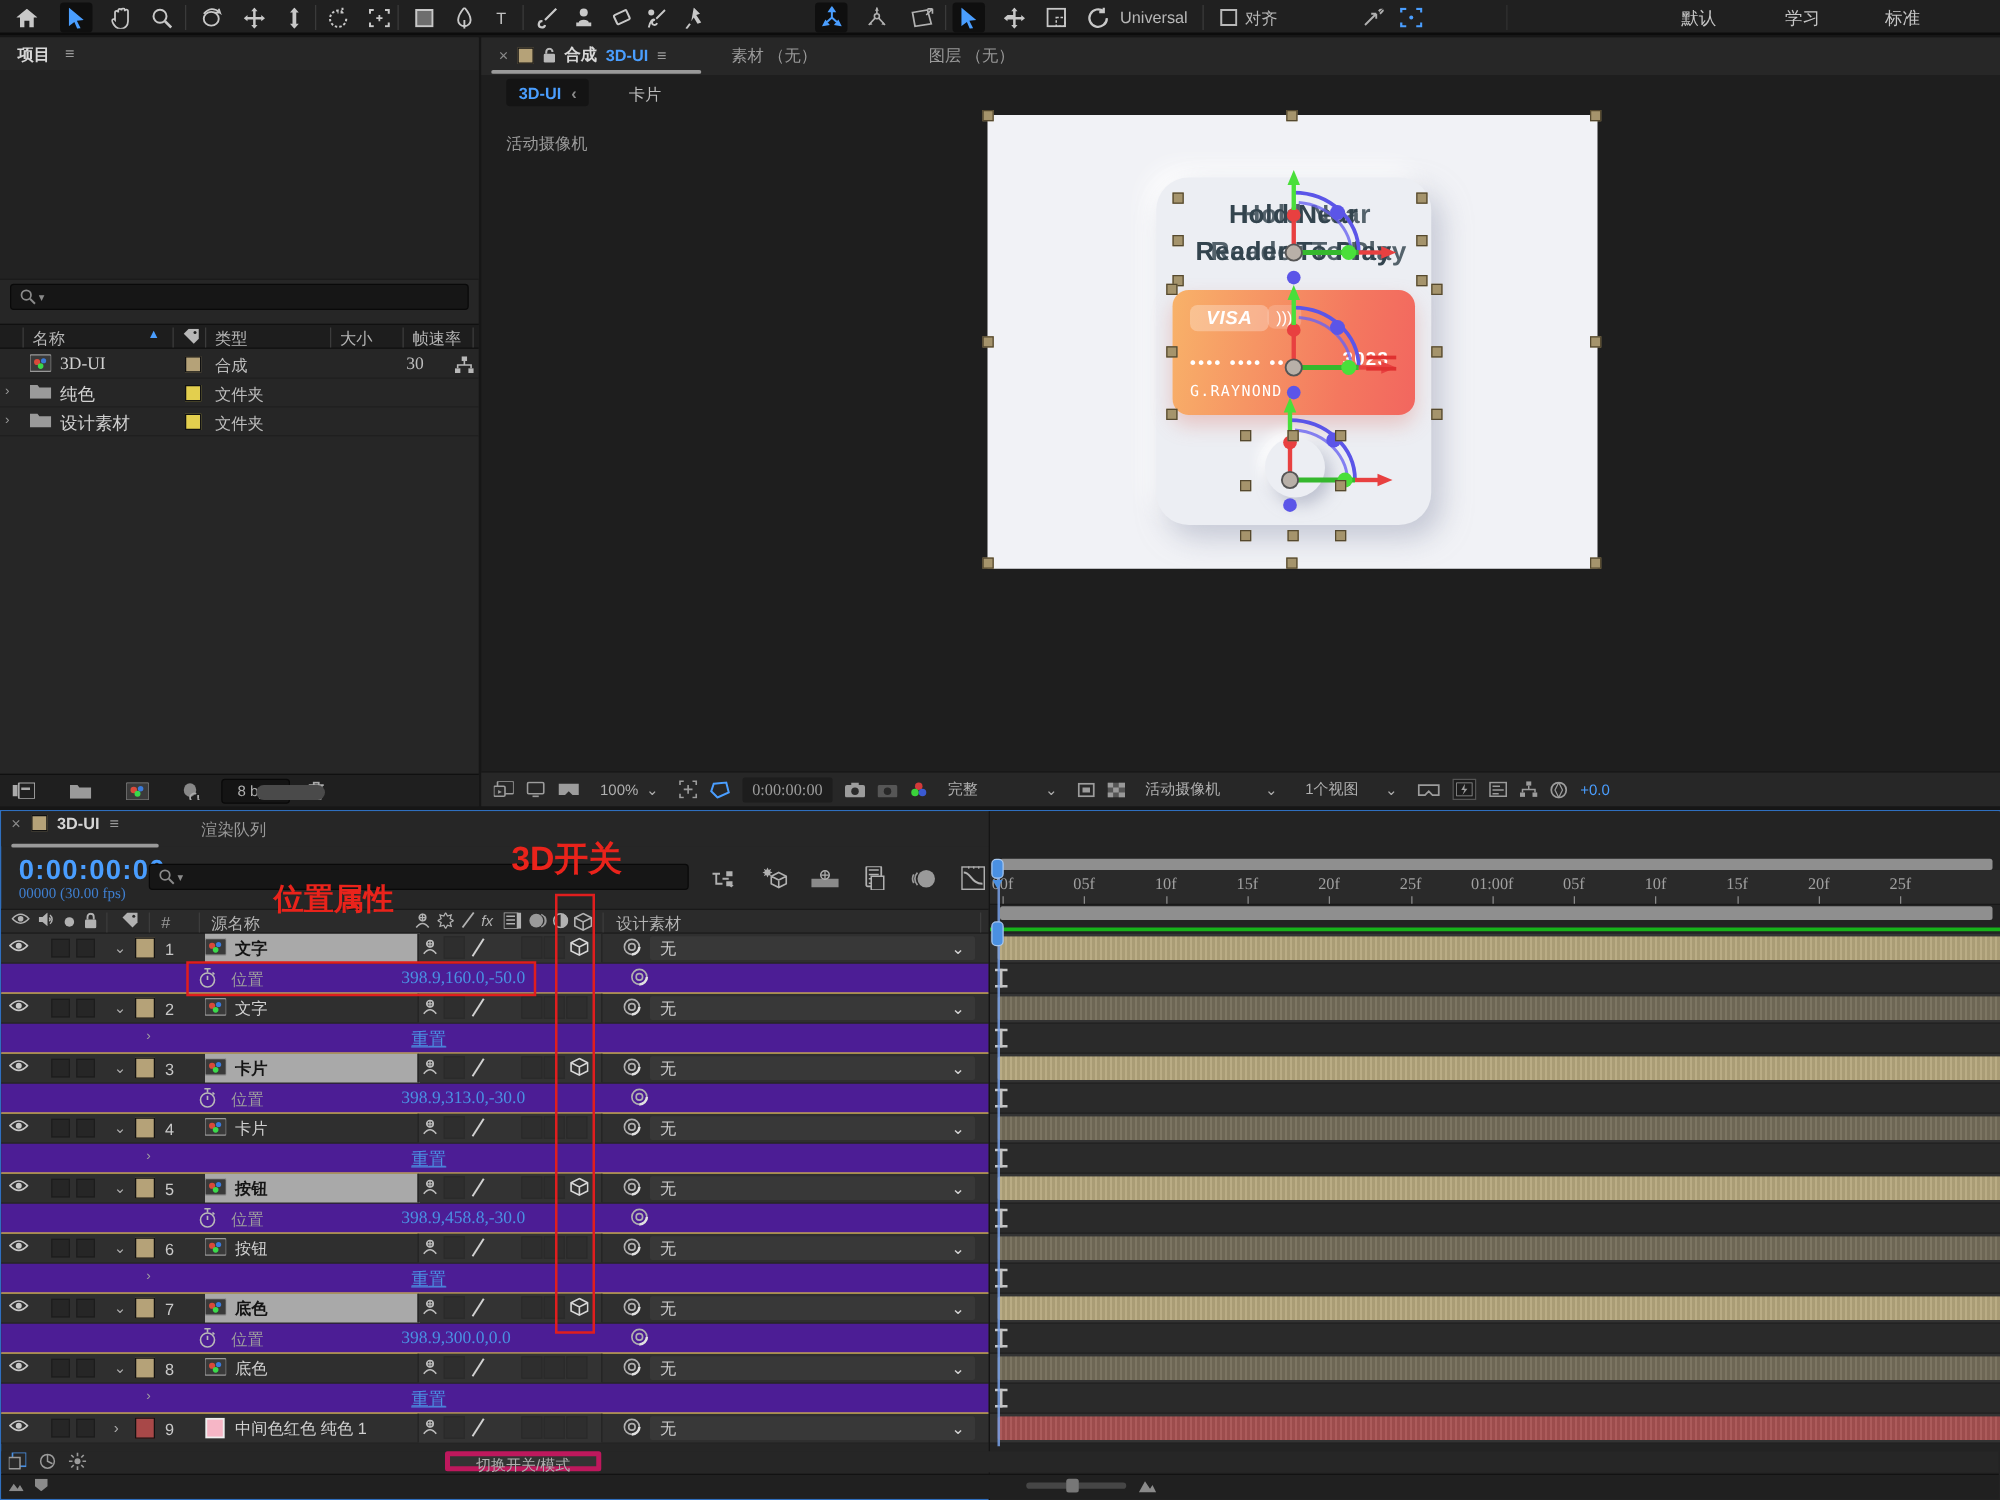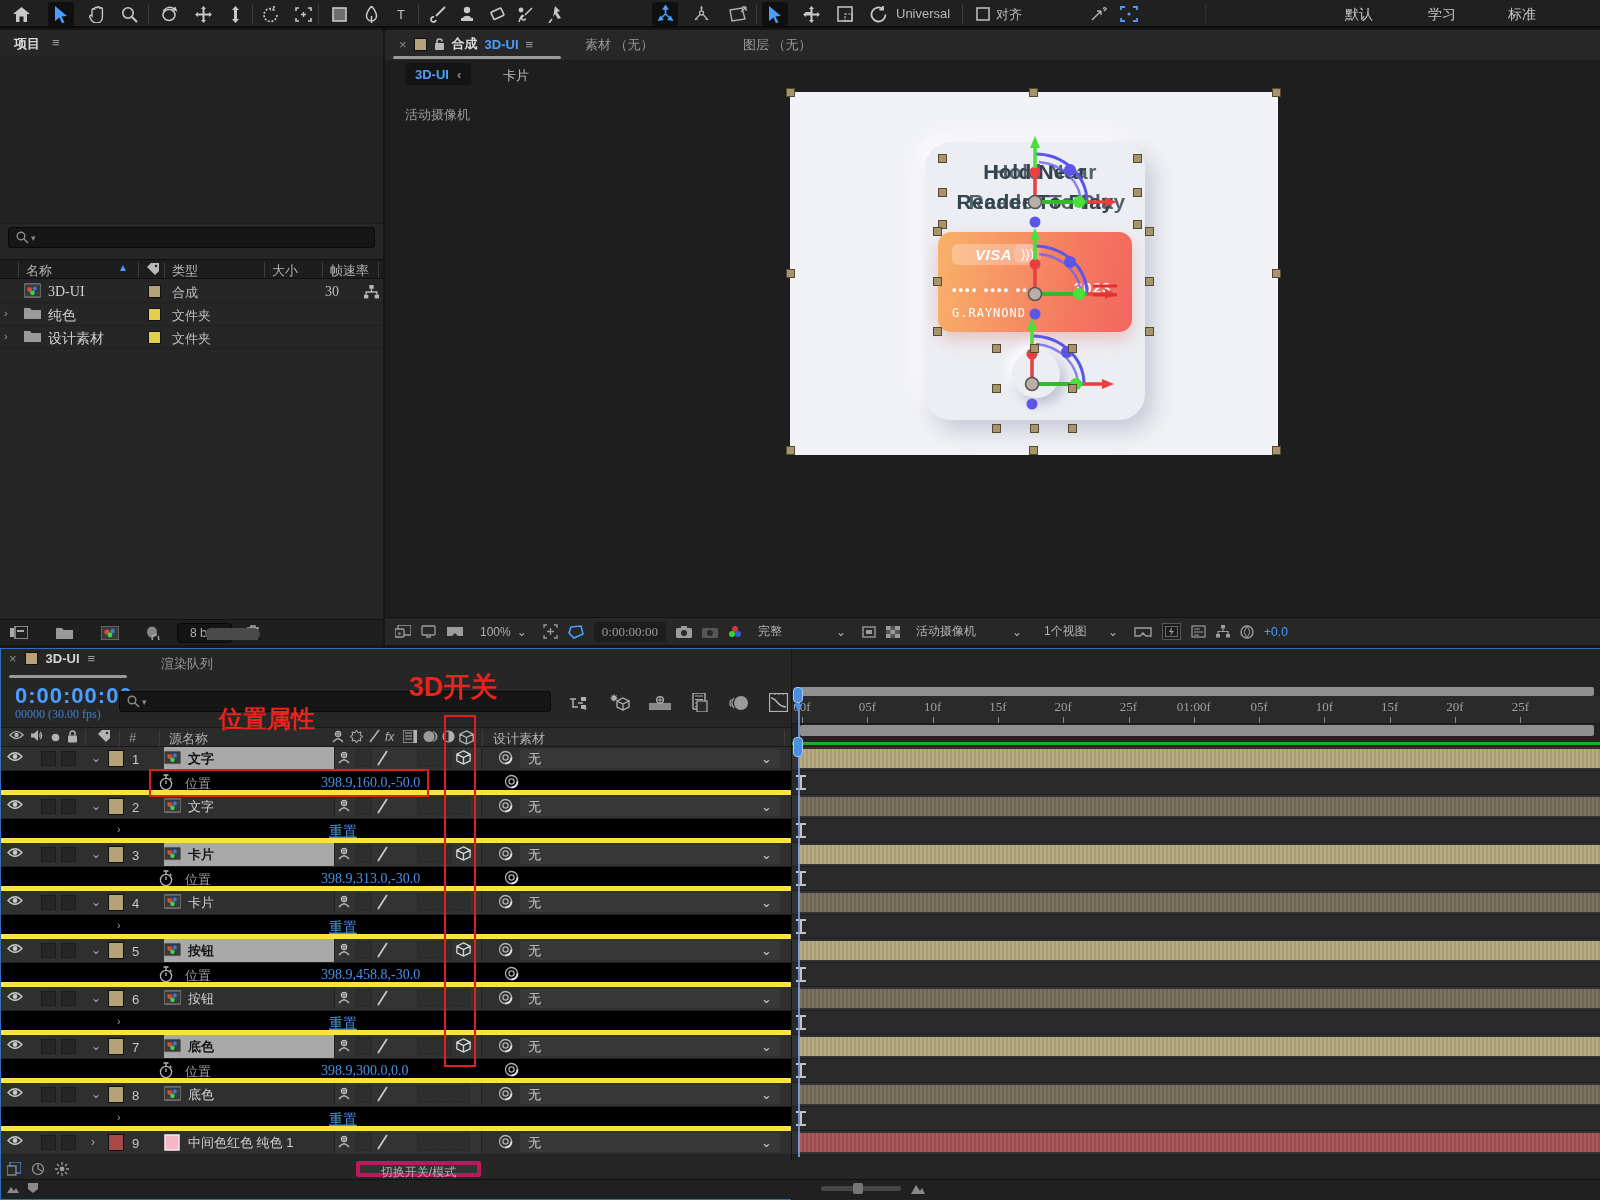--- a/index.html
+++ b/index.html
@@ -46,21 +46,21 @@
 
   
   #comp-frame { position:absolute; left:405px; top:62px; width:488px; height:363px; background:#f1f2f6; }
   .handle { position:absolute; width:9px; height:9px; background:#a5946c; border:1px solid #55492f; }
   #neo-card { position:absolute; left:135px; top:50px; width:220px; height:278px; background:#eceef3; border-radius:26px;
       box-shadow: 8px 10px 22px rgba(160,165,185,.55), -8px -8px 18px rgba(255,255,255,.9); }
   .card-title { position:absolute; left:0; width:100%; text-align:center; color:#33444e; font-weight:bold; font-size:21px; letter-spacing:.5px;}
   .ghost { opacity:.82; }
   #credit-card { position:absolute; left:13px; top:90px; width:194px; height:100px; border-radius:13px;
       background:linear-gradient(100deg,#f8b269 0%, #f4785f 70%, #f2665f 100%); box-shadow:0 8px 16px rgba(220,120,110,.35); color:#fff;}
-  .visa-pill { position:absolute; left:14px; top:12px; padding:2px 23px; border-radius:6px; background:rgba(255,255,255,.28);
+  .visa-pill { position:absolute; left:14px; top:12px; padding:2px 13px; border-radius:6px; background:rgba(255,255,255,.28);
       font-style:italic; font-weight:bold; font-size:15px; letter-spacing:.5px;}
   .nfc { position:absolute; left:76px; top:12px; padding:2px 7px; border-radius:6px; background:rgba(255,255,255,.18); font-size:13px;}
   .card-num { position:absolute; left:14px; top:50px; font-size:13px; letter-spacing:2px; font-weight:bold;}
   .card-tail { position:absolute; left:136px; top:47px; font-size:15px; font-weight:bold; letter-spacing:1px;}
   .card-holder { position:absolute; left:14px; top:74px; font-family:"DejaVu Sans Mono", monospace; font-size:12px; letter-spacing:1px;}
   #neo-button { position:absolute; left:87px; top:208px; width:48px; height:48px; border-radius:50%; background:#eceef3;
       box-shadow: 5px 6px 12px rgba(160,165,185,.6), -5px -5px 10px rgba(255,255,255,.95); }
 
   
   #viewer-footer { position:absolute; left:0; bottom:0; width:100%; height:28px; background:#272727; border-top:1px solid #141414;
@@ -74,21 +74,21 @@
   .tl-tab-active { position:absolute; left:8px; top:2px; display:flex; gap:8px; align-items:center; color:#d5d5d5; font-weight:bold;}
   .tl-underline { position:absolute; left:8px; top:26px; width:118px; height:3px; background:#9a9a9a; border-radius:2px;}
   #tl-timecode { position:absolute; left:14px; top:34px; color:#4a9eff; font-size:22px; font-weight:bold; letter-spacing:1px;}
   #tl-frames { position:absolute; left:14px; top:58px; color:#3f7fd0; font-family:"Liberation Serif", serif; font-size:12px;}
   #tl-colhead { position:absolute; left:0; top:78px; width:790px; height:20px; background:#2b2b2b; border-top:1px solid #191919; border-bottom:1px solid #191919; color:#b2b2b2;}
   #tl-colhead span { position:absolute; top:2px; }
 
   #tl-left-rows { position:absolute; left:0; top:98px; width:790px; }
   .tl-row { position:relative; width:790px; height:24px; }
   .tl-row.layer { background:#2f2f2f; border-bottom:1px solid #222; }
-  .tl-row.prop  { background:#000000; border-bottom:5px solid #fde047;padding-left:24px; }
+  .tl-row.prop  { background:#4c1d95; border-bottom:1px solid #fde047;padding-left:24px; }
   .tl-row > * { position:absolute; }
   .cell-eye { left:6px; top:4px; width:20px; height:16px; }
   .avbox { top:4px; width:15px; height:15px; background:#262626; border:1px solid #1c1c1c; }
   .expander { left:90px; top:4px; color:#aaa; font-size:12px; }
   .lchip { left:107px; top:3px; width:16px; height:17px; border:1px solid #111; }
   .lnum { left:131px; top:5px; color:#c8c8c8; }
   .licon { left:163px; top:3px; }
   .lname { left:183px; top:0; width:150px; height:23px; line-height:23px; padding-left:4px; color:#d0d0d0; }
   .lname.sel { background:#a9a9a9; color:#141414; font-weight:bold; left:163px; width:172px; padding-left:24px;}
   .licon.over { z-index:2; }

